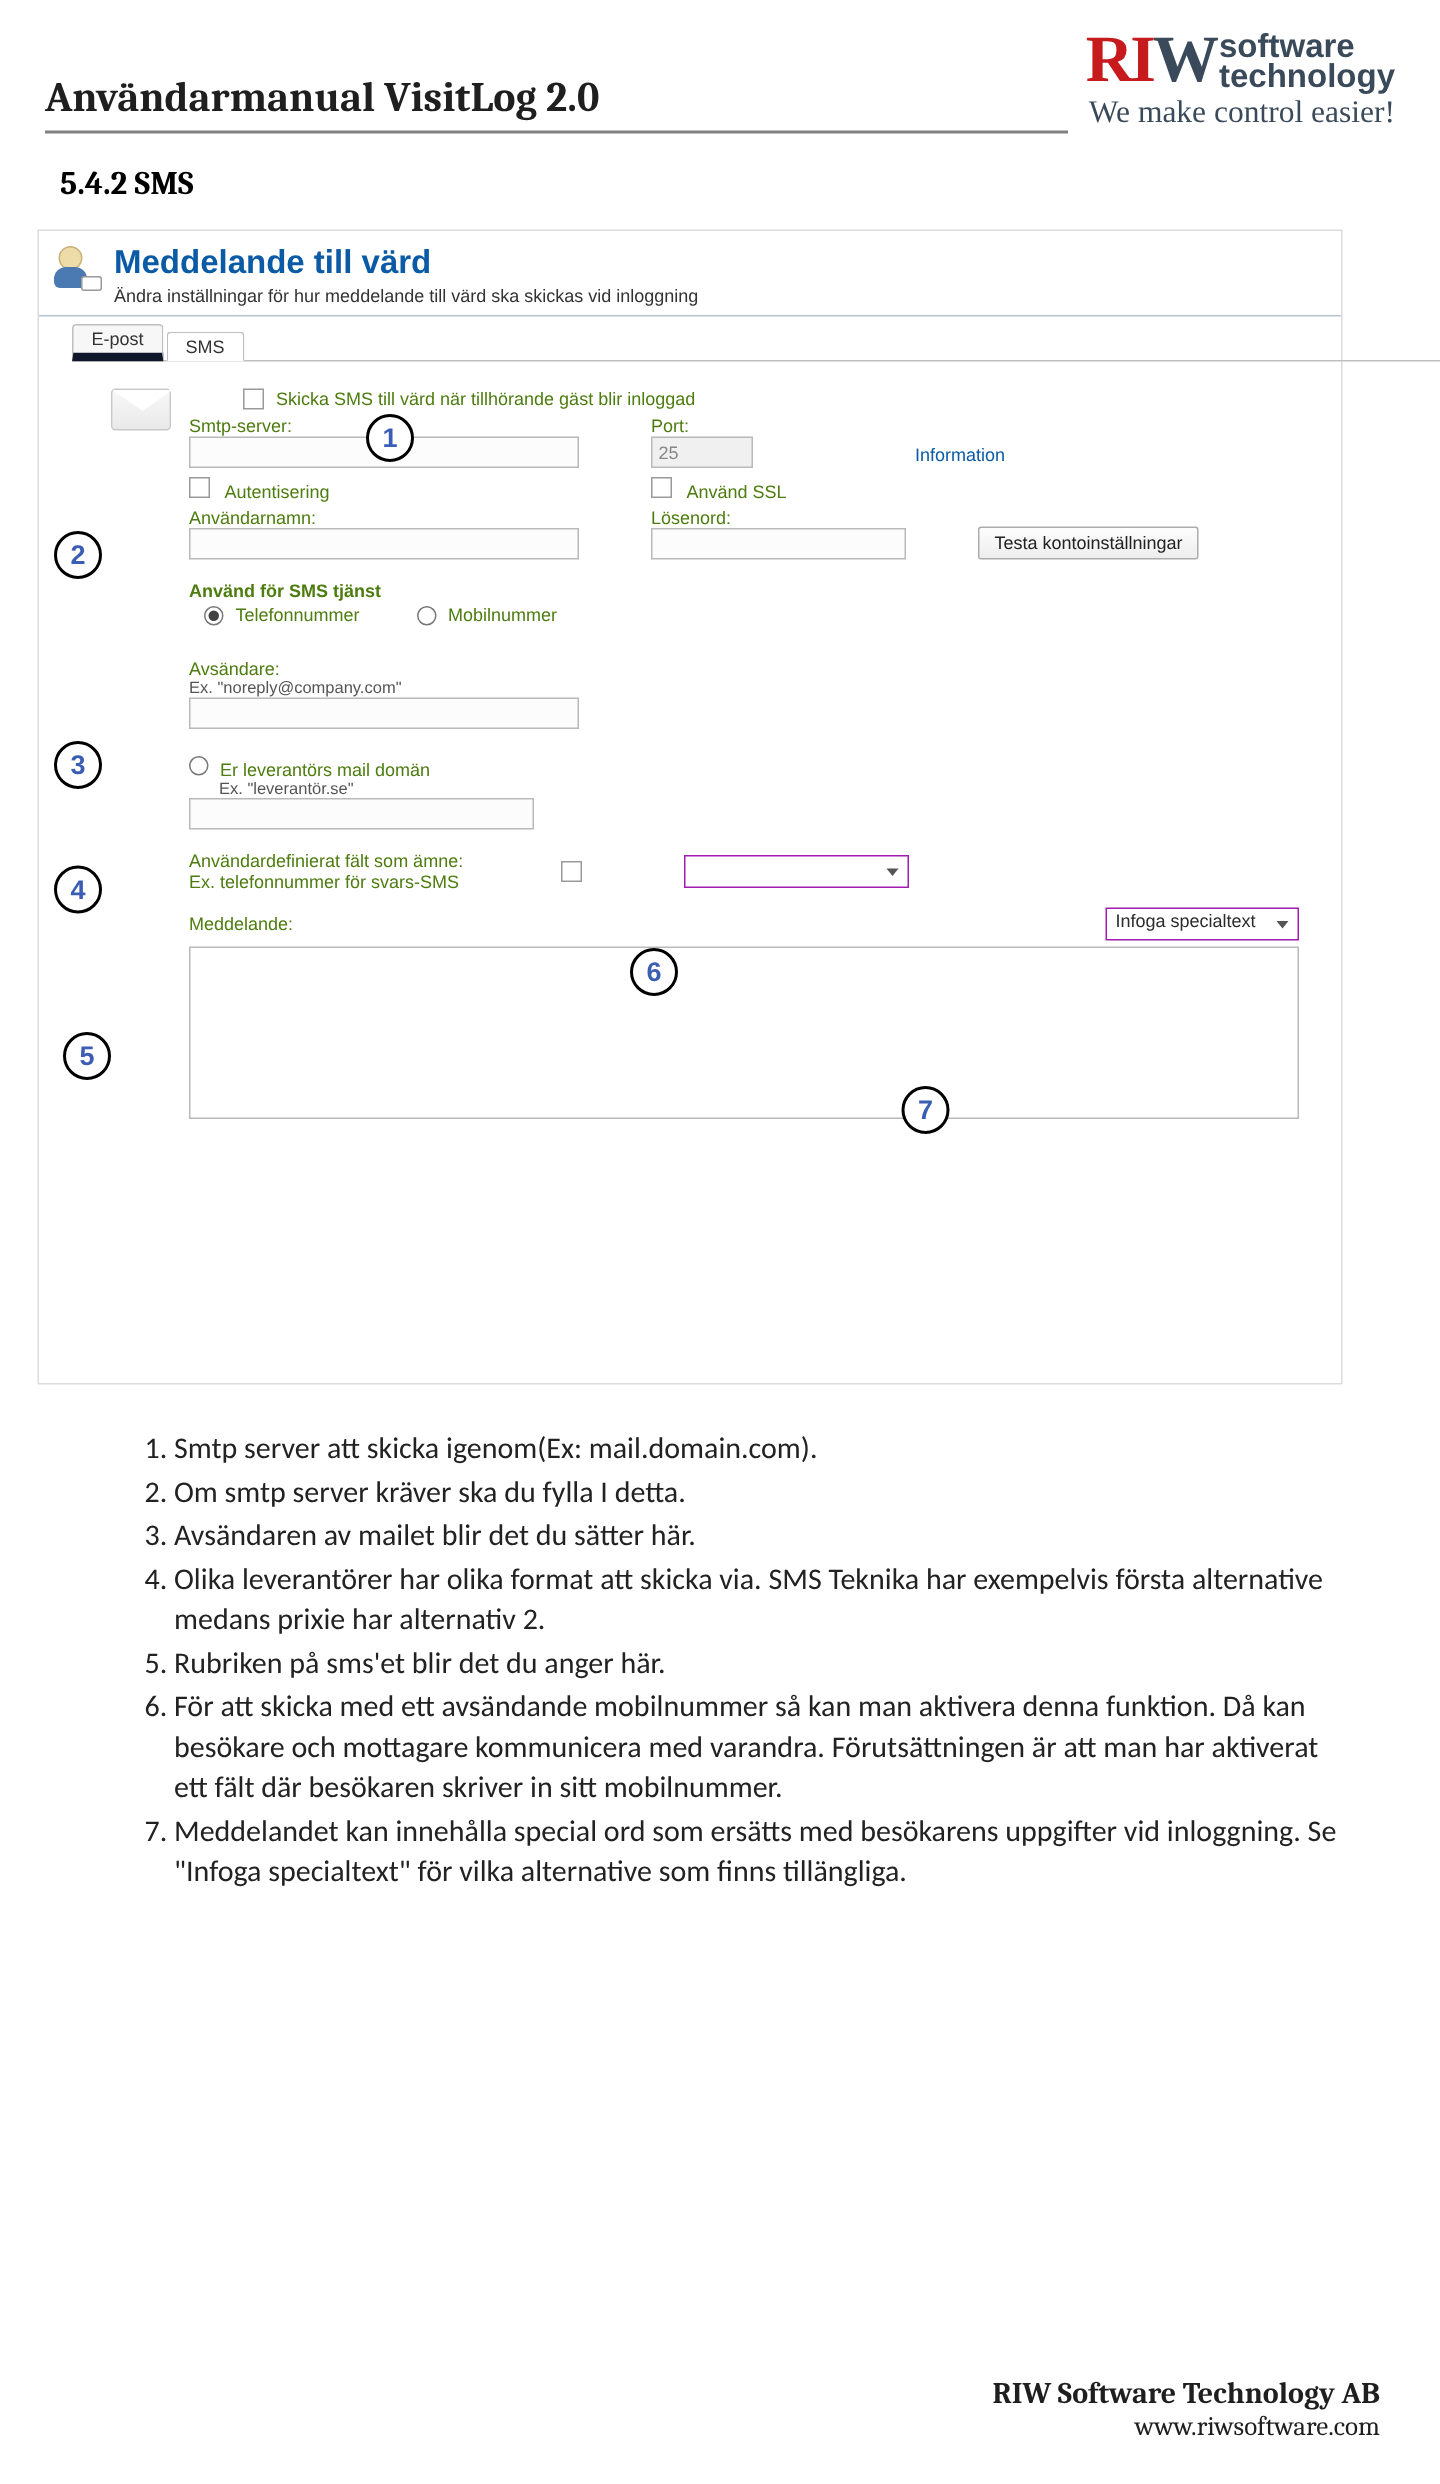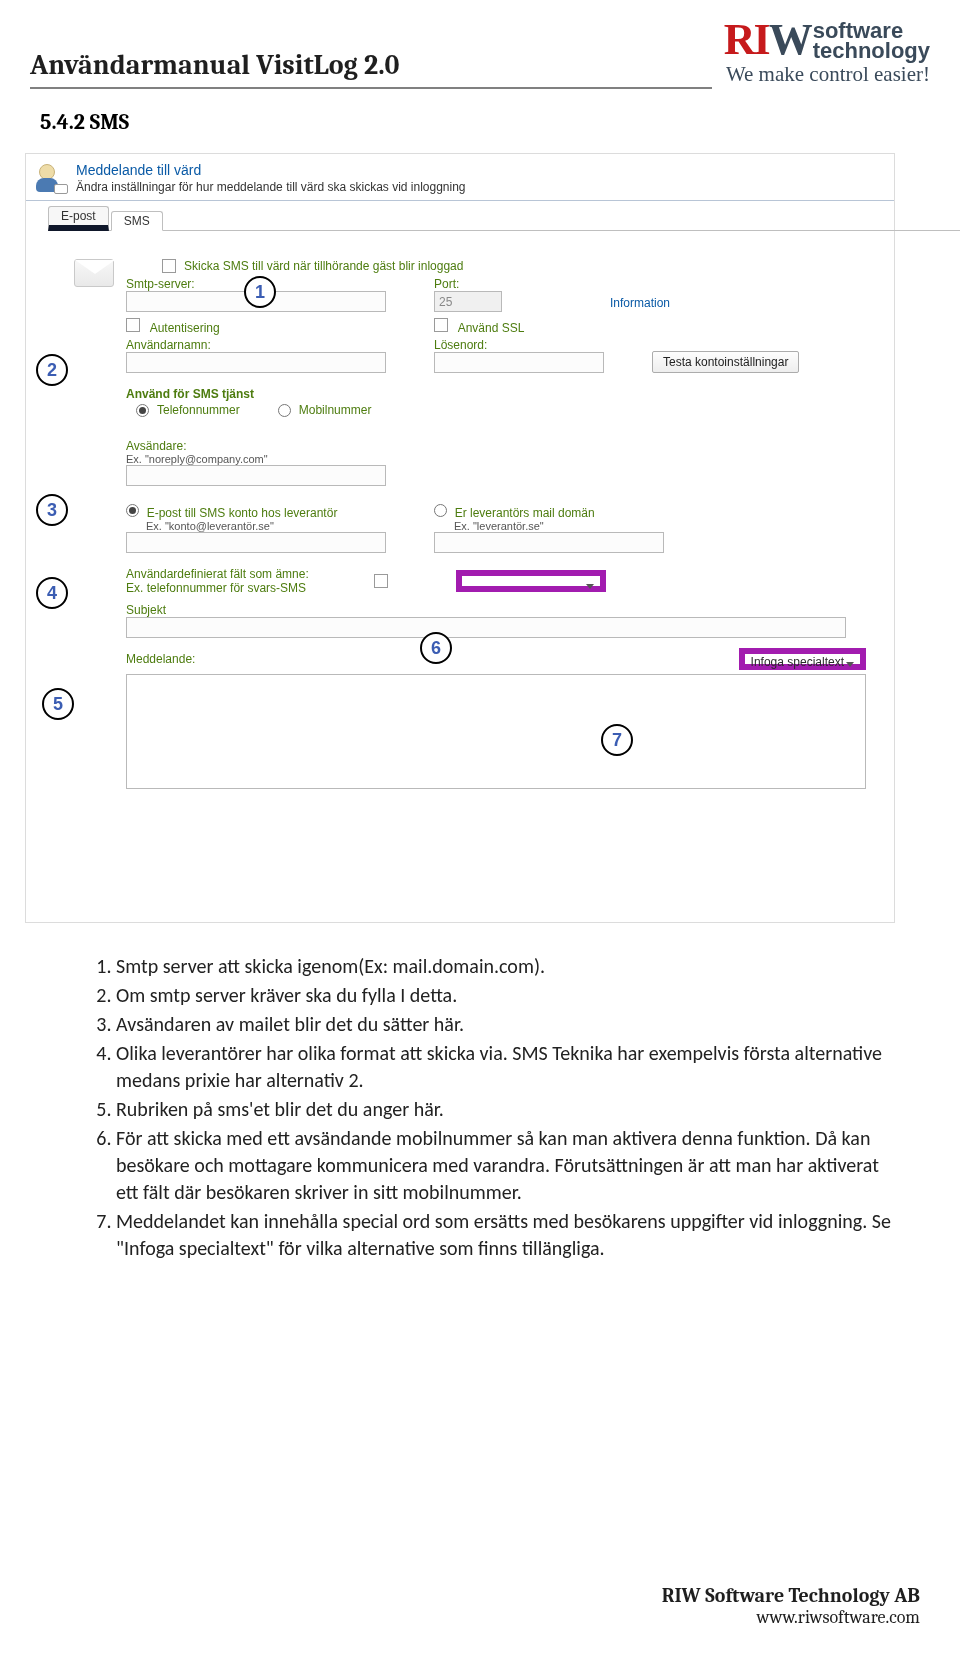--- a/index.html
+++ b/index.html
@@ -97,22 +97,22 @@
     border-bottom: 1px solid #b8c5d6;
   }
   .icon-person {
     width: 32px; height: 32px; position: relative;
   }
   .icon-person .circ { position:absolute; left:5px; top:2px; width:16px; height:16px; border-radius:50%; background:#eedca8; border:1px solid #c9b37a; }
   .icon-person .body { position:absolute; left:2px; top:16px; width:22px; height:14px; border-radius:8px 8px 4px 4px; background:#4b7ab2; }
   .icon-person .card { position:absolute; right:-2px; bottom:0; width:14px; height:10px; background:#fff; border:1px solid #999; border-radius:2px; }
   .msg-title {
     color: #0a5aa6;
-    font-size: 14px;
-    font-weight: 400;
+    font-size: 22px;
+    font-weight: 700;
   }
   .msg-sub {
     color: #333;
     font-size: 12px;
     margin-top: 2px;
   }
 
   .tabs {
     margin: 6px 0 0 22px;
     display: flex;
@@ -192,21 +192,21 @@
   .btn {
     border: 1px solid #acacac;
     background: linear-gradient(#fdfdfd,#eeeeee);
     padding: 3px 10px;
     font-size: 12px;
     border-radius: 2px;
     color:#222;
   }
   .link { color:#0a5aa6; font-size:12px; }
   .dropdown {
-    border:6px solid #a21caf; background:#fff; height:22px; padding:1px 16px 1px 6px;
+    border:1px solid #a21caf; background:#fff; height:22px; padding:1px 28px 1px 6px;
     font-size:12px; position:relative; display:inline-block;
   }
   .dropdown::after {
     content:"";
     position:absolute; right:6px; top:8px;
     border-left:4px solid transparent;
     border-right:4px solid transparent;
     border-top:5px solid #555;
   }
   .big-area {
@@ -347,47 +347,37 @@
       </div>
     </div>
 
     <div style="margin-top:22px;">
       <div class="lbl">Avsändare:</div>
       <div class="hint">Ex. "noreply@company.com"</div>
       <input class="tinput" style="width: 260px;" value="">
     </div>
 
     <div class="row" style="align-items:flex-start; margin-top:18px;">
-      <div style="flex:0 0 300px;">
-        <span class="radio checked"></span>
-        <span class="lbl" style="margin-left:4px;">E-post till SMS konto hos leverantör</span>
-        <div class="hint" style="margin-left:20px;">Ex. "konto@leverantör.se"</div>
-        <input class="tinput" style="width: 260px;" value="">
-      </div>
       <div style="flex:0 0 260px;">
         <span class="radio"></span>
         <span class="lbl" style="margin-left:4px;">Er leverantörs mail domän</span>
         <div class="hint" style="margin-left:20px;">Ex. "leverantör.se"</div>
         <input class="tinput" style="width: 230px;" value="">
       </div>
     </div>
 
     <div class="row" style="align-items:center; margin-top:14px;">
       <div style="flex:0 0 240px;">
         <div class="lbl">Användardefinierat fält som ämne:</div>
         <div class="lbl">Ex. telefonnummer för svars-SMS</div>
       </div>
       <span class="cbx" style="margin-right:60px;"></span>
       <span class="dropdown" style="width:150px;"></span>
     </div>
 
-    <div style="margin-top:8px;">
-      <div class="lbl">Subjekt</div>
-      <input class="tinput" style="width: 720px;" value="">
-    </div>
 
     <div class="row" style="margin-top:10px; justify-content:space-between; width:740px; align-items:center;">
       <span class="lbl">Meddelande:</span>
       <span class="dropdown">Infoga specialtext</span>
     </div>
     <div class="big-area" style="width:740px; margin-top:4px;"></div>
   </div>
 
   <div class="marker" style="left:218px; top:122px;">1</div>
   <div class="marker" style="left:10px;  top:200px;">2</div>

